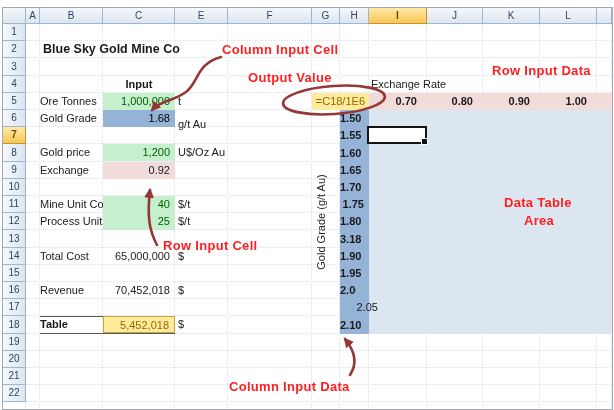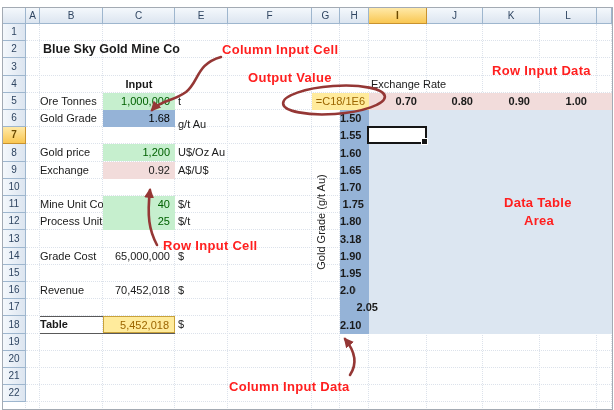--- a/index.html
+++ b/index.html
@@ -139,31 +139,30 @@
   <div class="cell lbl" style="top:110px;">Gold Grade</div>
   <div class="cell val num bg-blue" style="top:110px;">1.68</div>
   <div class="cell unit" style="top:116px;">g/t Au</div>
 
   <div class="cell lbl" style="top:144px;">Gold price</div>
   <div class="cell val num bg-green" style="top:144px;">1,200</div>
   <div class="cell unit" style="top:144px;">U$/Oz Au</div>
 
   <div class="cell lbl" style="top:162px;">Exchange</div>
   <div class="cell val num bg-pink" style="top:162px;color:#1a1a1a;">0.92</div>
-  <div class="cell unit" style="top:162px;">A$/U$</div>
 
   <div class="cell lbl" style="top:196px;">Mine Unit Cost</div>
   <div class="cell val num bg-green" style="top:196px;">40</div>
   <div class="cell unit" style="top:196px;">$/t</div>
 
   <div class="cell lbl" style="top:213px;">Process Unit Cost</div>
   <div class="cell val num bg-green" style="top:213px;">25</div>
   <div class="cell unit" style="top:213px;">$/t</div>
 
-  <div class="cell lbl" style="top:248px;">Grade Cost</div>
+  <div class="cell lbl" style="top:248px;">Total Cost</div>
   <div class="cell val num" style="top:248px;">65,000,000</div>
   <div class="cell unit" style="top:248px;">$</div>
 
   <div class="cell lbl" style="top:282px;">Revenue</div>
   <div class="cell val num" style="top:282px;">70,452,018</div>
   <div class="cell unit" style="top:282px;">$</div>
 
   <div id="profit-borders"></div>
   <div class="cell lbl" style="top:316px;font-weight:bold;">Table</div>
   <div class="cell val num bg-yellow" id="profit-val" style="top:316px;">5,452,018</div>
@@ -182,21 +181,21 @@
       <div class="cell num" style="left: 340px; top: 127px; width: 29px; height: 17px; line-height: 17px; padding-right: 9px; font-weight: bold; background: transparent; text-align: center;">1.55</div>
       <div class="cell num" style="left: 340px; top: 144px; width: 29px; height: 18px; line-height: 18px; padding-right: 9px; font-weight: bold; background: transparent;">1.60</div>
       <div class="cell num" style="left: 340px; top: 162px; width: 29px; height: 17px; line-height: 17px; padding-right: 9px; font-weight: bold; background: transparent;">1.65</div>
       <div class="cell num" style="left: 340px; top: 179px; width: 29px; height: 17px; line-height: 17px; padding-right: 9px; font-weight: bold; background: transparent;">1.70</div>
       <div class="cell num" style="left: 340px; top: 196px; width: 33px; height: 17px; line-height: 17px; padding-right: 9px; font-weight: bold; background: transparent;">1.75</div>
       <div class="cell num" style="left: 340px; top: 213px; width: 29px; height: 17px; line-height: 17px; padding-right: 9px; font-weight: bold; background: transparent;">1.80</div>
       <div class="cell num" style="left: 340px; top: 230px; width: 29px; height: 18px; line-height: 18px; padding-right: 9px; font-weight: bold; background: transparent;">3.18</div>
       <div class="cell num" style="left: 340px; top: 248px; width: 29px; height: 17px; line-height: 17px; padding-right: 9px; font-weight: bold; background: transparent;">1.90</div>
       <div class="cell num" style="left: 340px; top: 265px; width: 29px; height: 17px; line-height: 17px; padding-right: 9px; font-weight: bold; background: transparent;">1.95</div>
       <div class="cell num" style="left: 340px; top: 282px; width: 16px; height: 17px; line-height: 17px; padding-right: 9px; font-weight: bold; background: transparent;">2.00</div>
-      <div class="cell num" style="left: 340px; top: 299px; width: 47px; height: 17px; line-height: 17px; padding-right: 9px; font-weight: bold; background: transparent;">2.05</div>
+      <div class="cell num" style="left: 340px; top: 299px; width: 47px; height: 17px; line-height: 17px; padding-right: 9px; font-weight: normal; background: transparent;">2.05</div>
       <div class="cell num" style="left: 340px; top: 316px; width: 29px; height: 18px; line-height: 18px; padding-right: 9px; font-weight: bold; background: transparent;">2.10</div>
     </div>
   <div id="vlabel">Gold Grade (g/t Au)</div>
 
   <div id="selection">
     <div id="sel-handle"></div>
   </div>
 
   <svg width="614" height="410">
     <defs>

